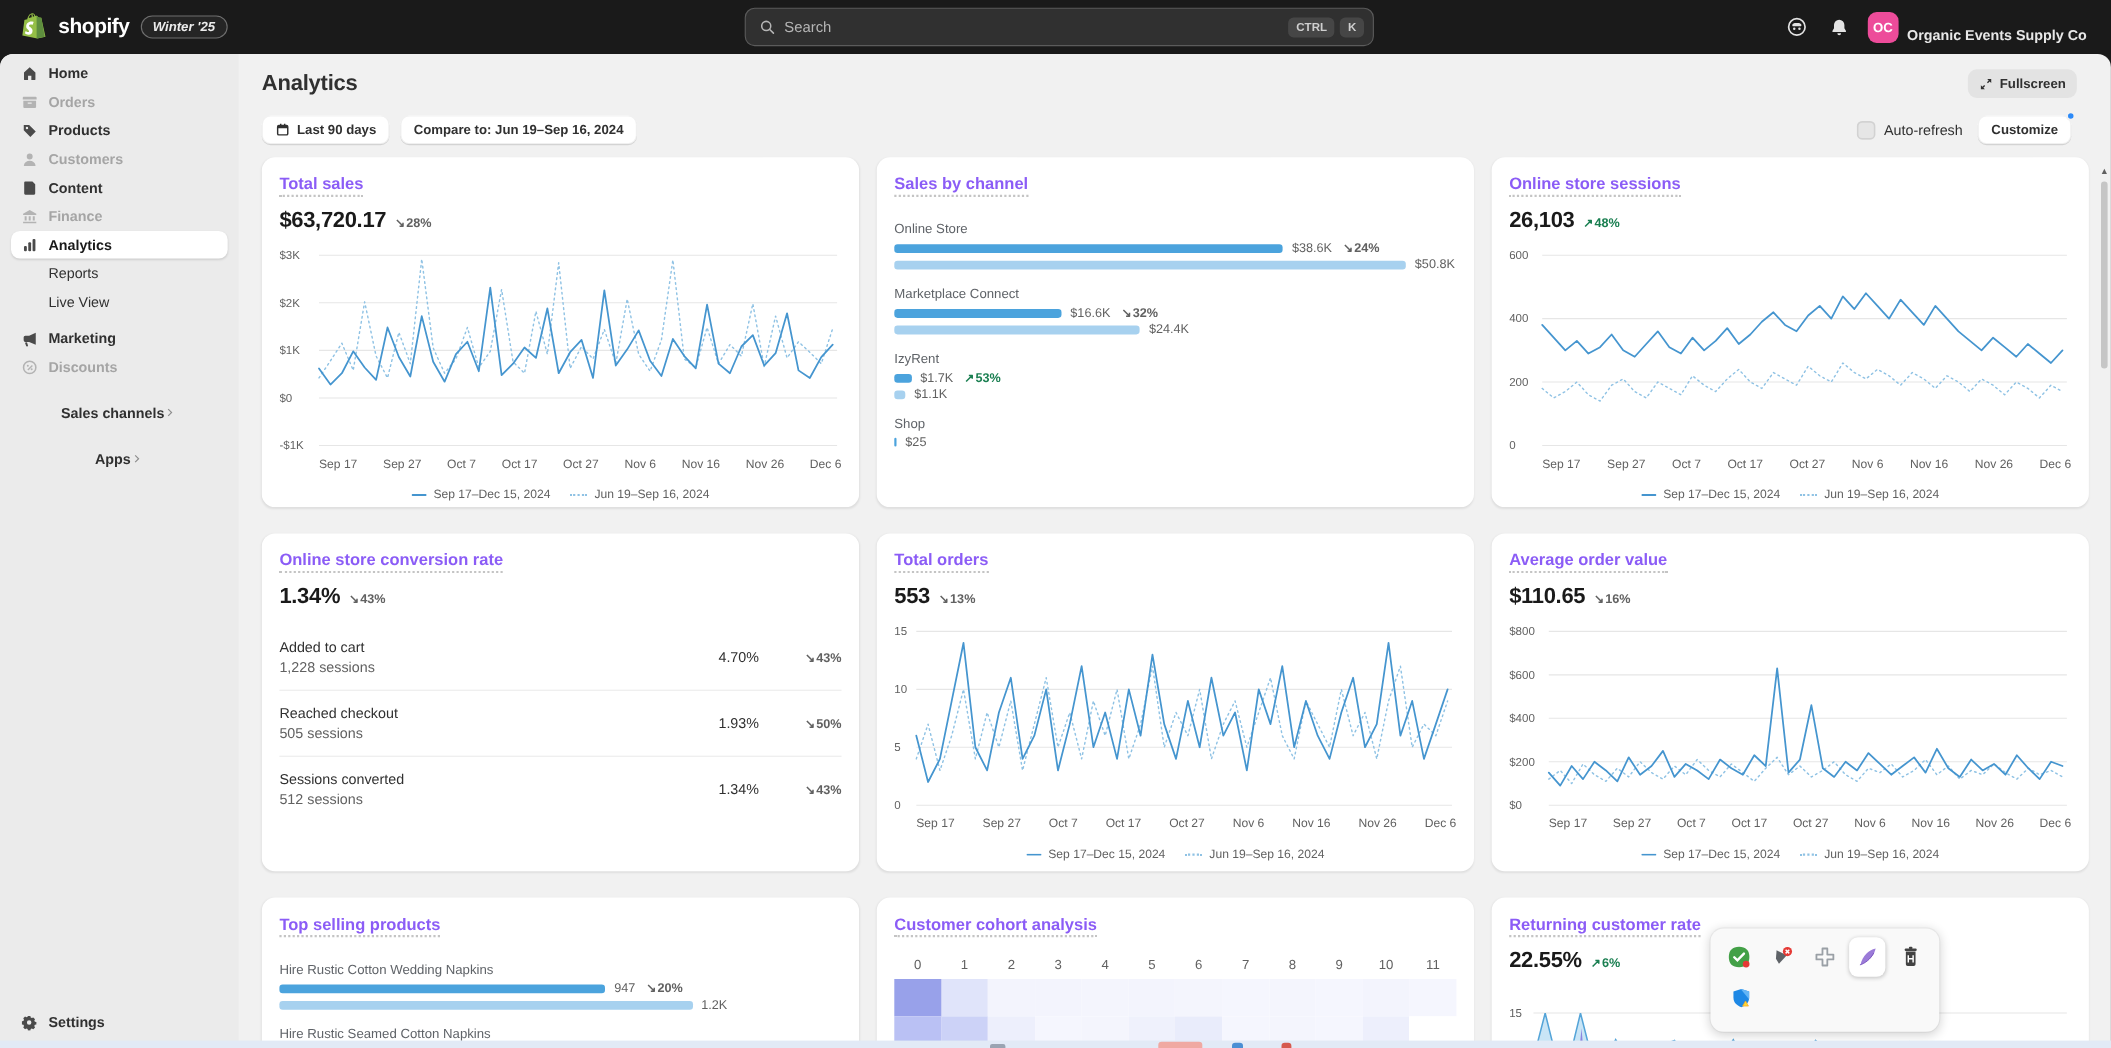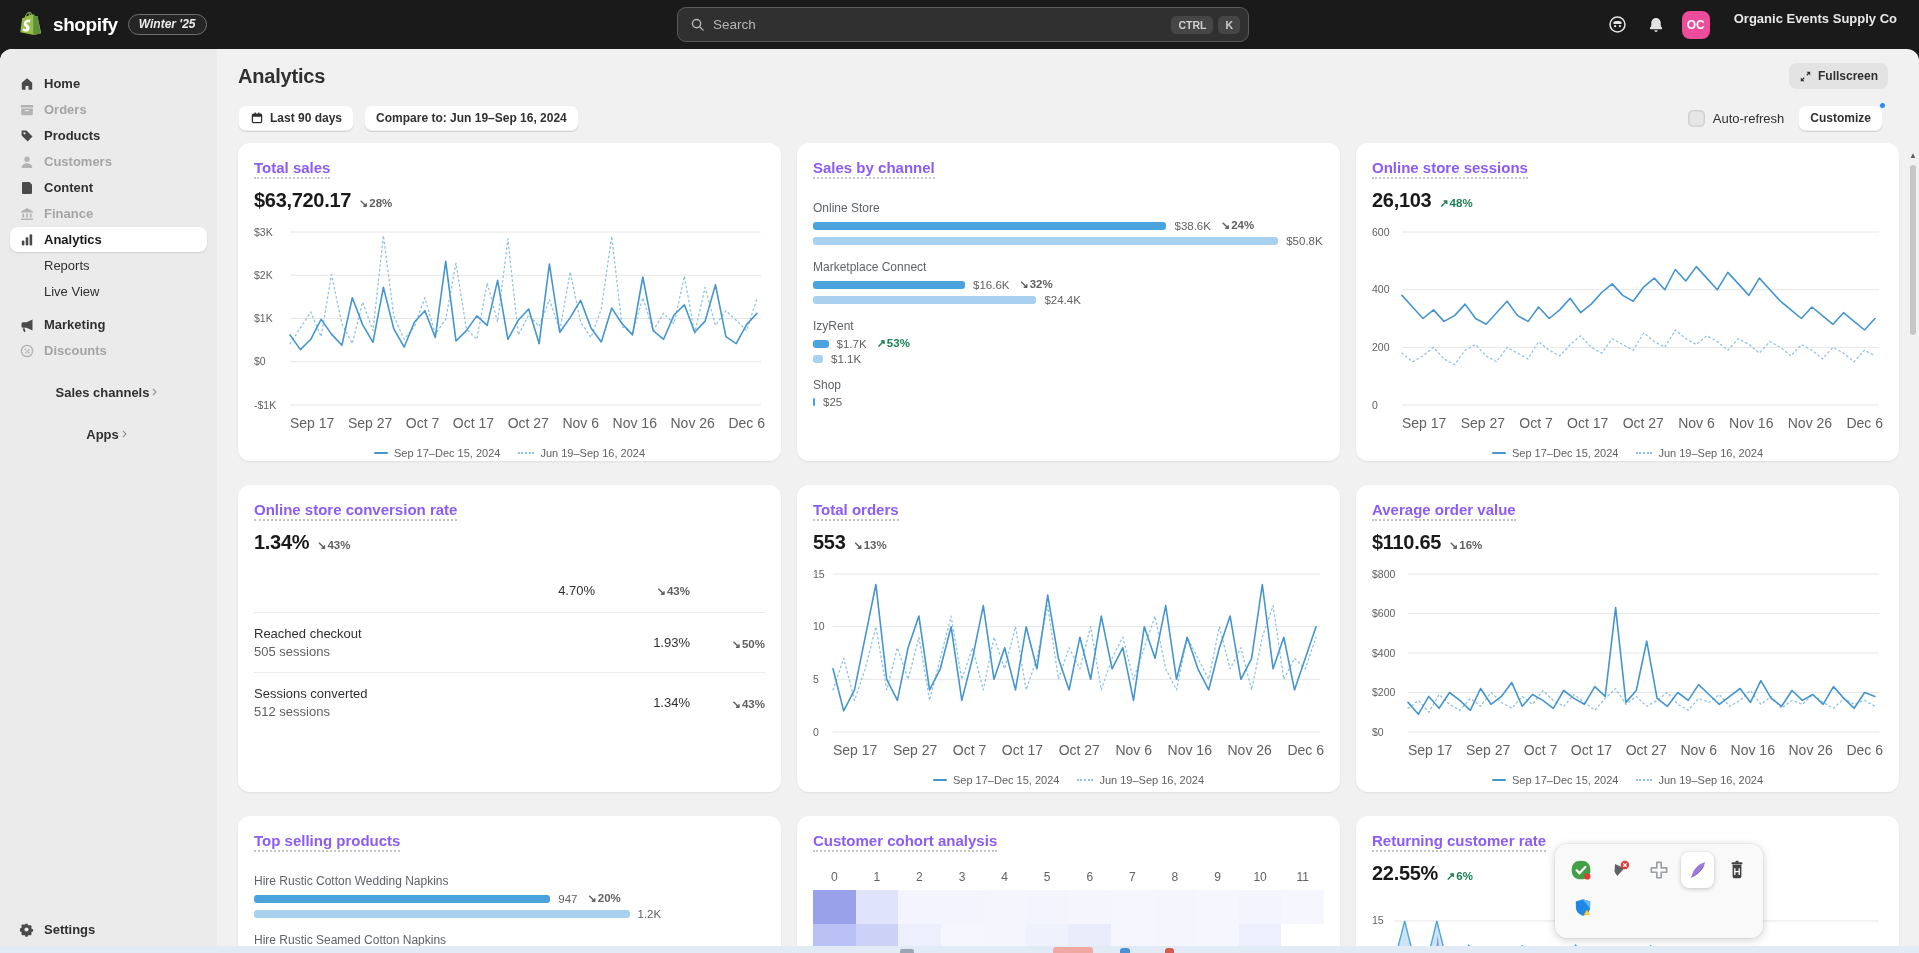--- a/index.html
+++ b/index.html
@@ -14,31 +14,31 @@
     border:1.5px solid #6f6f6f; border-radius:11px; padding:2px 10px 3px; background:#252525; }
   .search { position:absolute; left:677px; top:7px; width:572px; height:35px; background:#303030;
     border:1px solid #5b5b5b; border-radius:9px; display:flex; align-items:center; padding:0 8px 0 12px;
     color:#b5b5b5; cursor:text; }
   .search-ph { font-size:13.5px; color:#b5b5b5; margin-left:8px; flex:1; }
   .kbd { background:#464646; color:#cfcfcf; font-size:10.5px; font-weight:bold; border-radius:5px;
     padding:3px 7px; margin-left:5px; }
   .top-right { position:absolute; right:14px; top:0; height:49px; display:flex; align-items:center; gap:6px; }
   .tb-iconbtn { width:32px; height:32px; border-radius:8px; display:flex; align-items:center; justify-content:center;
     color:#e3e3e3; background:transparent; border:none; cursor:pointer; }
-  .account-chip { display:flex; align-items:flex-start; gap:24px; padding:3px 8px 3px 4px; border-radius:8px; cursor:pointer; }
+  .account-chip { display:flex; align-items:flex-end; gap:8px; padding:3px 8px 3px 4px; border-radius:8px; cursor:pointer; }
   .avatar { width:28px; height:28px; border-radius:8px; display:flex; align-items:center; justify-content:center;
     color:#fff; font-size:12px; font-weight:bold; }
   .account-name { color:#e8e8e8; font-size:13px; font-weight:600; }
 
   
   .surface { position:absolute; top:49px; left:0; right:0; bottom:0; background:#f1f1f1;
     border-radius:12px 12px 0 0; display:flex; overflow:hidden; }
 
   
-  .sidebar { width:217px; min-width:217px; padding:22px 10px 12px; background:#ebebeb; position:relative; }
+  .sidebar { width:217px; min-width:217px; padding:5px 10px 12px; background:#ebebeb; position:relative; }
   .nav-item { height:25px; margin-bottom:1px; border-radius:8px; display:flex; align-items:center; gap:9px;
     padding:0 8px; cursor:pointer; color:#303030; }
   .nav-item .nicon { width:17px; display:flex; align-items:center; justify-content:center; color:#4a4a4a; }
   .nav-item .nlabel { font-size:13px; font-weight:600; }
   .nav-item.disabled { color:#a5a5a5; cursor:default; }
   .nav-item.disabled .nicon { color:#b3b3b3; }
   .nav-item.active { background:#fff; box-shadow:0 1px 2px rgba(0,0,0,.12); color:#1a1a1a; }
   .nav-item.sub { padding-left:34px; }
   .nav-item.sub .nlabel { font-weight:500; }
   .nav-item.gap-before { margin-top:8px; }
@@ -72,21 +72,21 @@
   .card { background:#fff; border-radius:12px; box-shadow:0 1px 2px rgba(0,0,0,.08); padding:16px; overflow:hidden; position:relative; }
   .card-title { display:inline-block; font-size:15px; font-weight:600; color:#8b5cf6;
     border-bottom:2px dotted #c4c4c4; padding-bottom:1px; cursor:pointer; }
   .metric-row { margin-top:10px; display:flex; align-items:baseline; gap:8px; }
   .metric { font-size:20px; font-weight:bold; color:#1a1a1a; letter-spacing:-0.3px; }
   .delta { font-size:11.5px; font-weight:bold; color:#616161; }
   .delta.up { color:#1a7f51; }
   .delta .arr { font-size:11px; margin-right:1px; }
 
   .chart-wrap { margin-top:12px; }
-  .xlabels { display:flex; justify-content:space-between; font-size:14px; color:#616161; margin-top:2px; }
+  .xlabels { display:flex; justify-content:space-between; font-size:11px; color:#616161; margin-top:2px; }
   .legend { display:flex; justify-content:center; align-items:center; gap:18px; margin-top:16px;
     font-size:11px; color:#616161; }
   .legend .item { display:flex; align-items:center; gap:6px; }
   .legend .sw-solid { width:14px; height:0; border-top:2.5px solid #4595cf; border-radius:2px; }
   .legend .sw-dot { width:16px; height:0; border-top:2.5px dotted #8fc2e4; }
 
   
   .bar-group { margin-bottom:13px; }
   .bar-group .blabel { font-size:12px; color:#5f6368; margin-bottom:4px; }
   .bar-line { display:flex; align-items:center; gap:8px; margin-bottom:3px; }
@@ -447,20 +447,24 @@
             <span class="item">
               <span class="sw-dot"></span>
               <span>Jun 19–Sep 16, 2024</span>
             </span>
           </div></div>
         <div class="card"><span class="card-title">Online store conversion rate</span><div class="metric-row">
             <span class="metric">1.34%</span>
             <span class="delta"><span class="arr">↘</span>43%</span>
           </div><div class="funnel">
             <div class="funnel-row">
+              <div>
+                <div class="flabel">Added to cart</div>
+                <div class="fsess">1,228 sessions</div>
+              </div>
               <div class="frate">4.70%</div>
               <div class="fdelta"><span class="delta"><span class="arr">↘</span>43%</span></div>
             </div>
             <div class="funnel-row">
               <div>
                 <div class="flabel">Reached checkout</div>
                 <div class="fsess">505 sessions</div>
               </div>
               <div class="frate">1.93%</div>
               <div class="fdelta"><span class="delta"><span class="arr">↘</span>50%</span></div>

